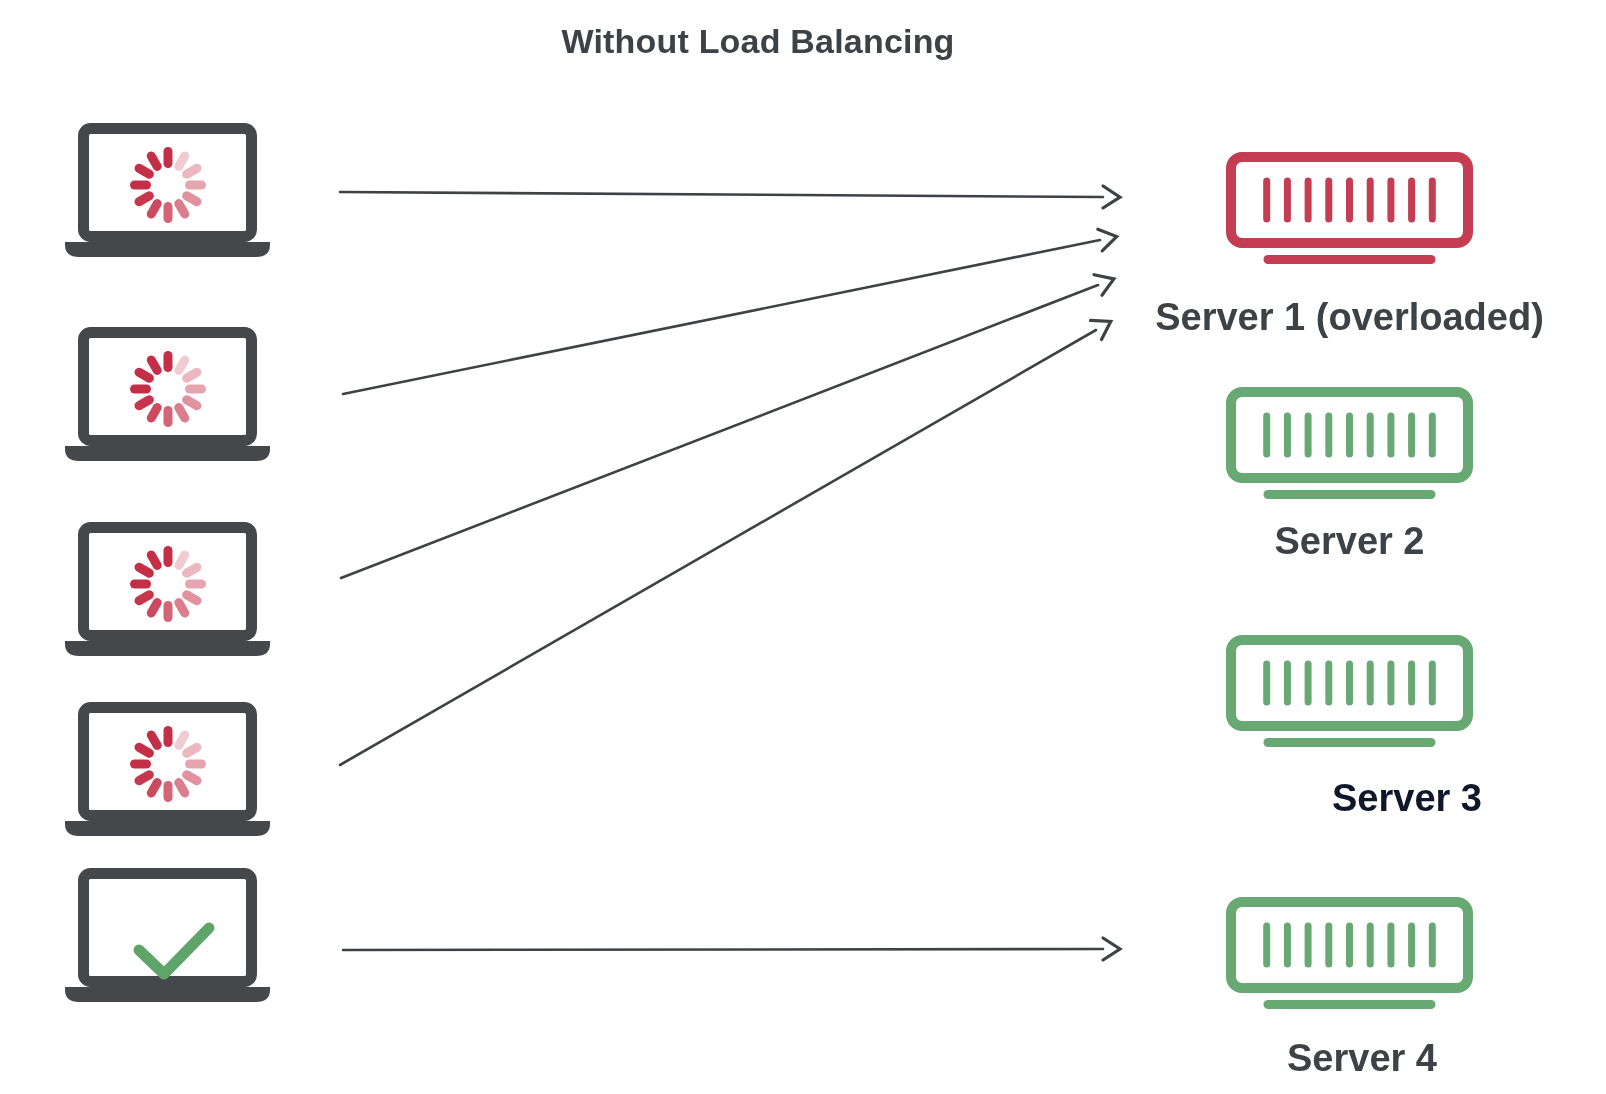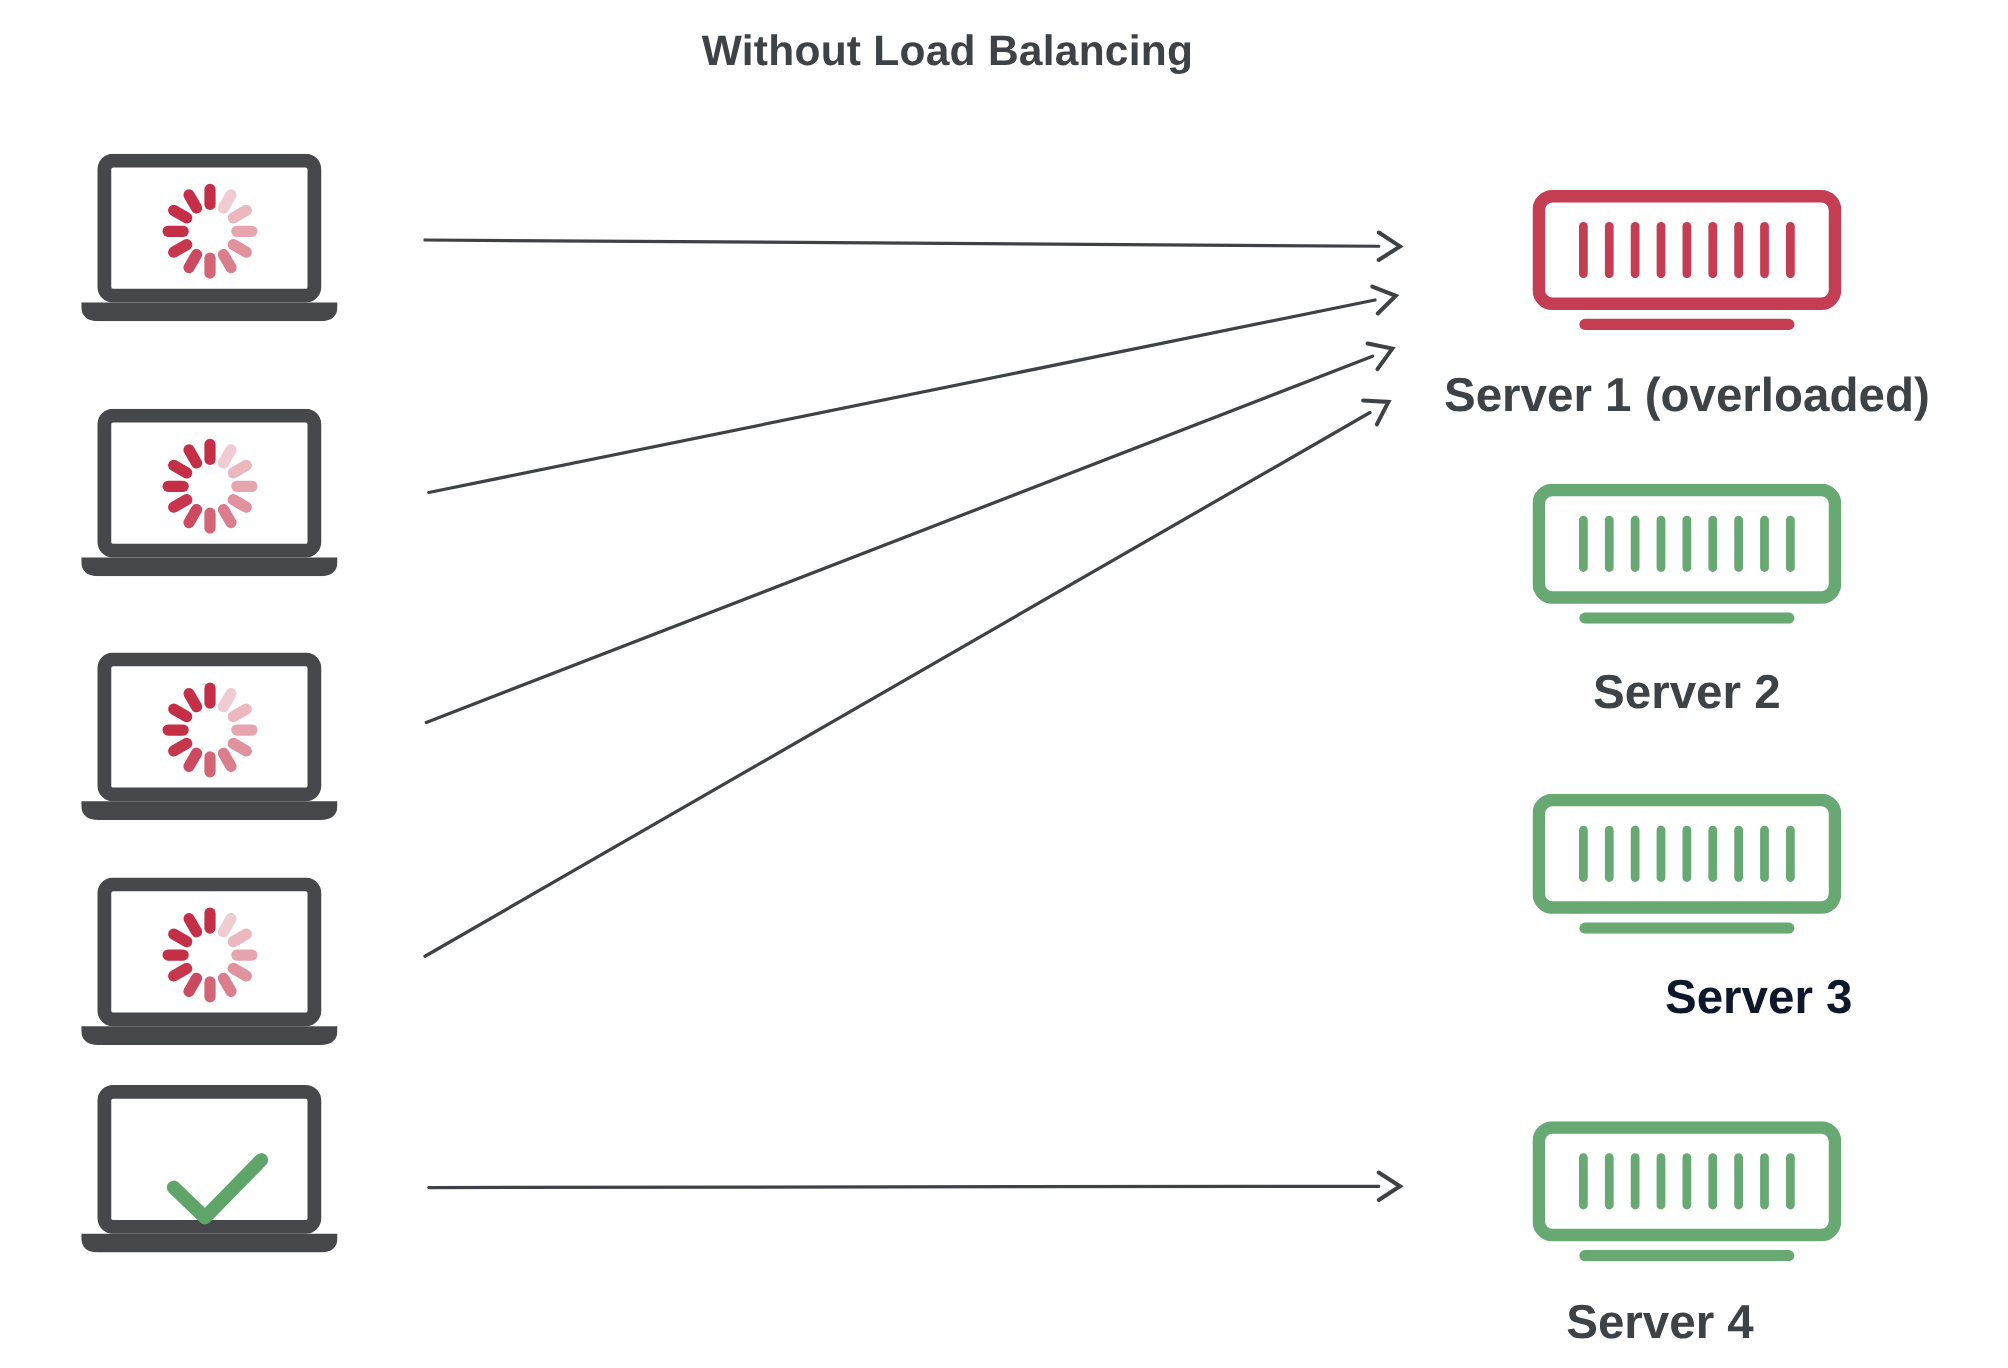--- a/index.html
+++ b/index.html
@@ -135,21 +135,21 @@
         <line x1="82.1" y1="29" x2="82.1" y2="67" stroke="#68a873" stroke-width="7" stroke-linecap="round"></line>
         <line x1="102.8" y1="29" x2="102.8" y2="67" stroke="#68a873" stroke-width="7" stroke-linecap="round"></line>
         <line x1="123.5" y1="29" x2="123.5" y2="67" stroke="#68a873" stroke-width="7" stroke-linecap="round"></line>
         <line x1="144.2" y1="29" x2="144.2" y2="67" stroke="#68a873" stroke-width="7" stroke-linecap="round"></line>
         <line x1="164.89999999999998" y1="29" x2="164.89999999999998" y2="67" stroke="#68a873" stroke-width="7" stroke-linecap="round"></line>
         <line x1="185.60000000000002" y1="29" x2="185.60000000000002" y2="67" stroke="#68a873" stroke-width="7" stroke-linecap="round"></line>
         <line x1="206.3" y1="29" x2="206.3" y2="67" stroke="#68a873" stroke-width="7" stroke-linecap="round"></line>
       </g>
       <rect x="37.5" y="103" width="172" height="9" rx="4.5" fill="#68a873"></rect>
     </svg>
-    <div class="server-label" style="left: 1139.5px; top: 520px; color: rgb(61, 66, 70); margin-top: 13px;">Server 2</div>
+    <div class="server-label" style="left: 1139.5px; top: 520px; color: rgb(61, 66, 70);">Server 2</div>
     <svg width="247" height="112" viewBox="0 0 247 112" class="abs" style="left: 1226px; top: 635px;">
       <rect x="5" y="5" width="237" height="86" rx="11" fill="#ffffff" stroke="#68a873" stroke-width="10"></rect>
       <g>
         <line x1="40.7" y1="29" x2="40.7" y2="67" stroke="#68a873" stroke-width="7" stroke-linecap="round"></line>
         <line x1="61.400000000000006" y1="29" x2="61.400000000000006" y2="67" stroke="#68a873" stroke-width="7" stroke-linecap="round"></line>
         <line x1="82.1" y1="29" x2="82.1" y2="67" stroke="#68a873" stroke-width="7" stroke-linecap="round"></line>
         <line x1="102.8" y1="29" x2="102.8" y2="67" stroke="#68a873" stroke-width="7" stroke-linecap="round"></line>
         <line x1="123.5" y1="29" x2="123.5" y2="67" stroke="#68a873" stroke-width="7" stroke-linecap="round"></line>
         <line x1="144.2" y1="29" x2="144.2" y2="67" stroke="#68a873" stroke-width="7" stroke-linecap="round"></line>
         <line x1="164.89999999999998" y1="29" x2="164.89999999999998" y2="67" stroke="#68a873" stroke-width="7" stroke-linecap="round"></line>
@@ -167,14 +167,14 @@
         <line x1="82.1" y1="29" x2="82.1" y2="67" stroke="#68a873" stroke-width="7" stroke-linecap="round"></line>
         <line x1="102.8" y1="29" x2="102.8" y2="67" stroke="#68a873" stroke-width="7" stroke-linecap="round"></line>
         <line x1="123.5" y1="29" x2="123.5" y2="67" stroke="#68a873" stroke-width="7" stroke-linecap="round"></line>
         <line x1="144.2" y1="29" x2="144.2" y2="67" stroke="#68a873" stroke-width="7" stroke-linecap="round"></line>
         <line x1="164.89999999999998" y1="29" x2="164.89999999999998" y2="67" stroke="#68a873" stroke-width="7" stroke-linecap="round"></line>
         <line x1="185.60000000000002" y1="29" x2="185.60000000000002" y2="67" stroke="#68a873" stroke-width="7" stroke-linecap="round"></line>
         <line x1="206.3" y1="29" x2="206.3" y2="67" stroke="#68a873" stroke-width="7" stroke-linecap="round"></line>
       </g>
       <rect x="37.5" y="103" width="172" height="9" rx="4.5" fill="#68a873"></rect>
     </svg>
-    <div class="server-label" style="left: 1118px; top: 1037px; color: rgb(61, 66, 70);">Server 4</div>
+    <div class="server-label" style="left: 1152px; top: 1037px; color: rgb(61, 66, 70);">Server 4</div>
   </div>
 
 </body></html>

